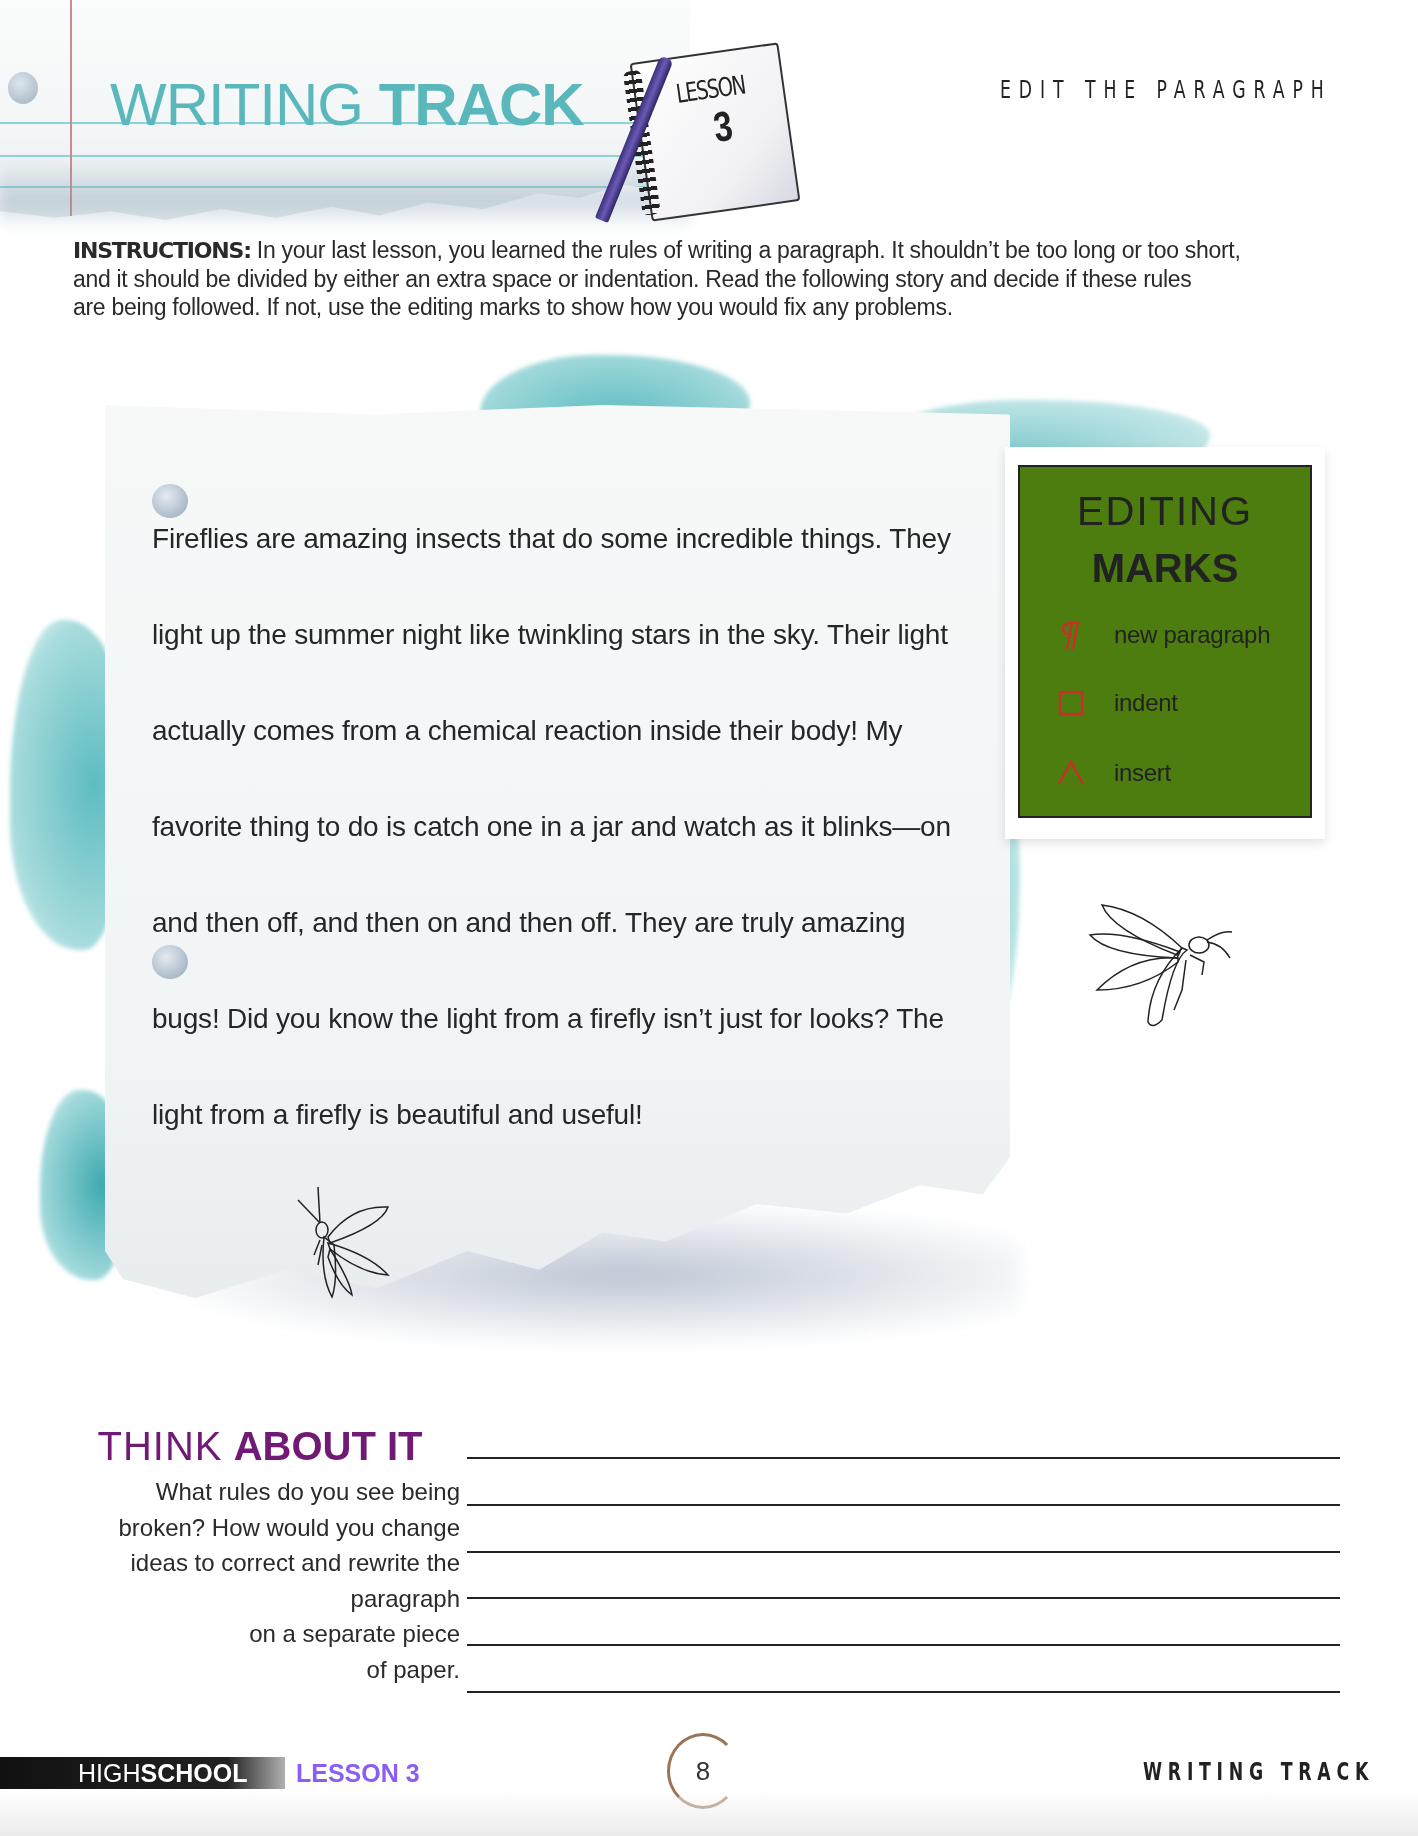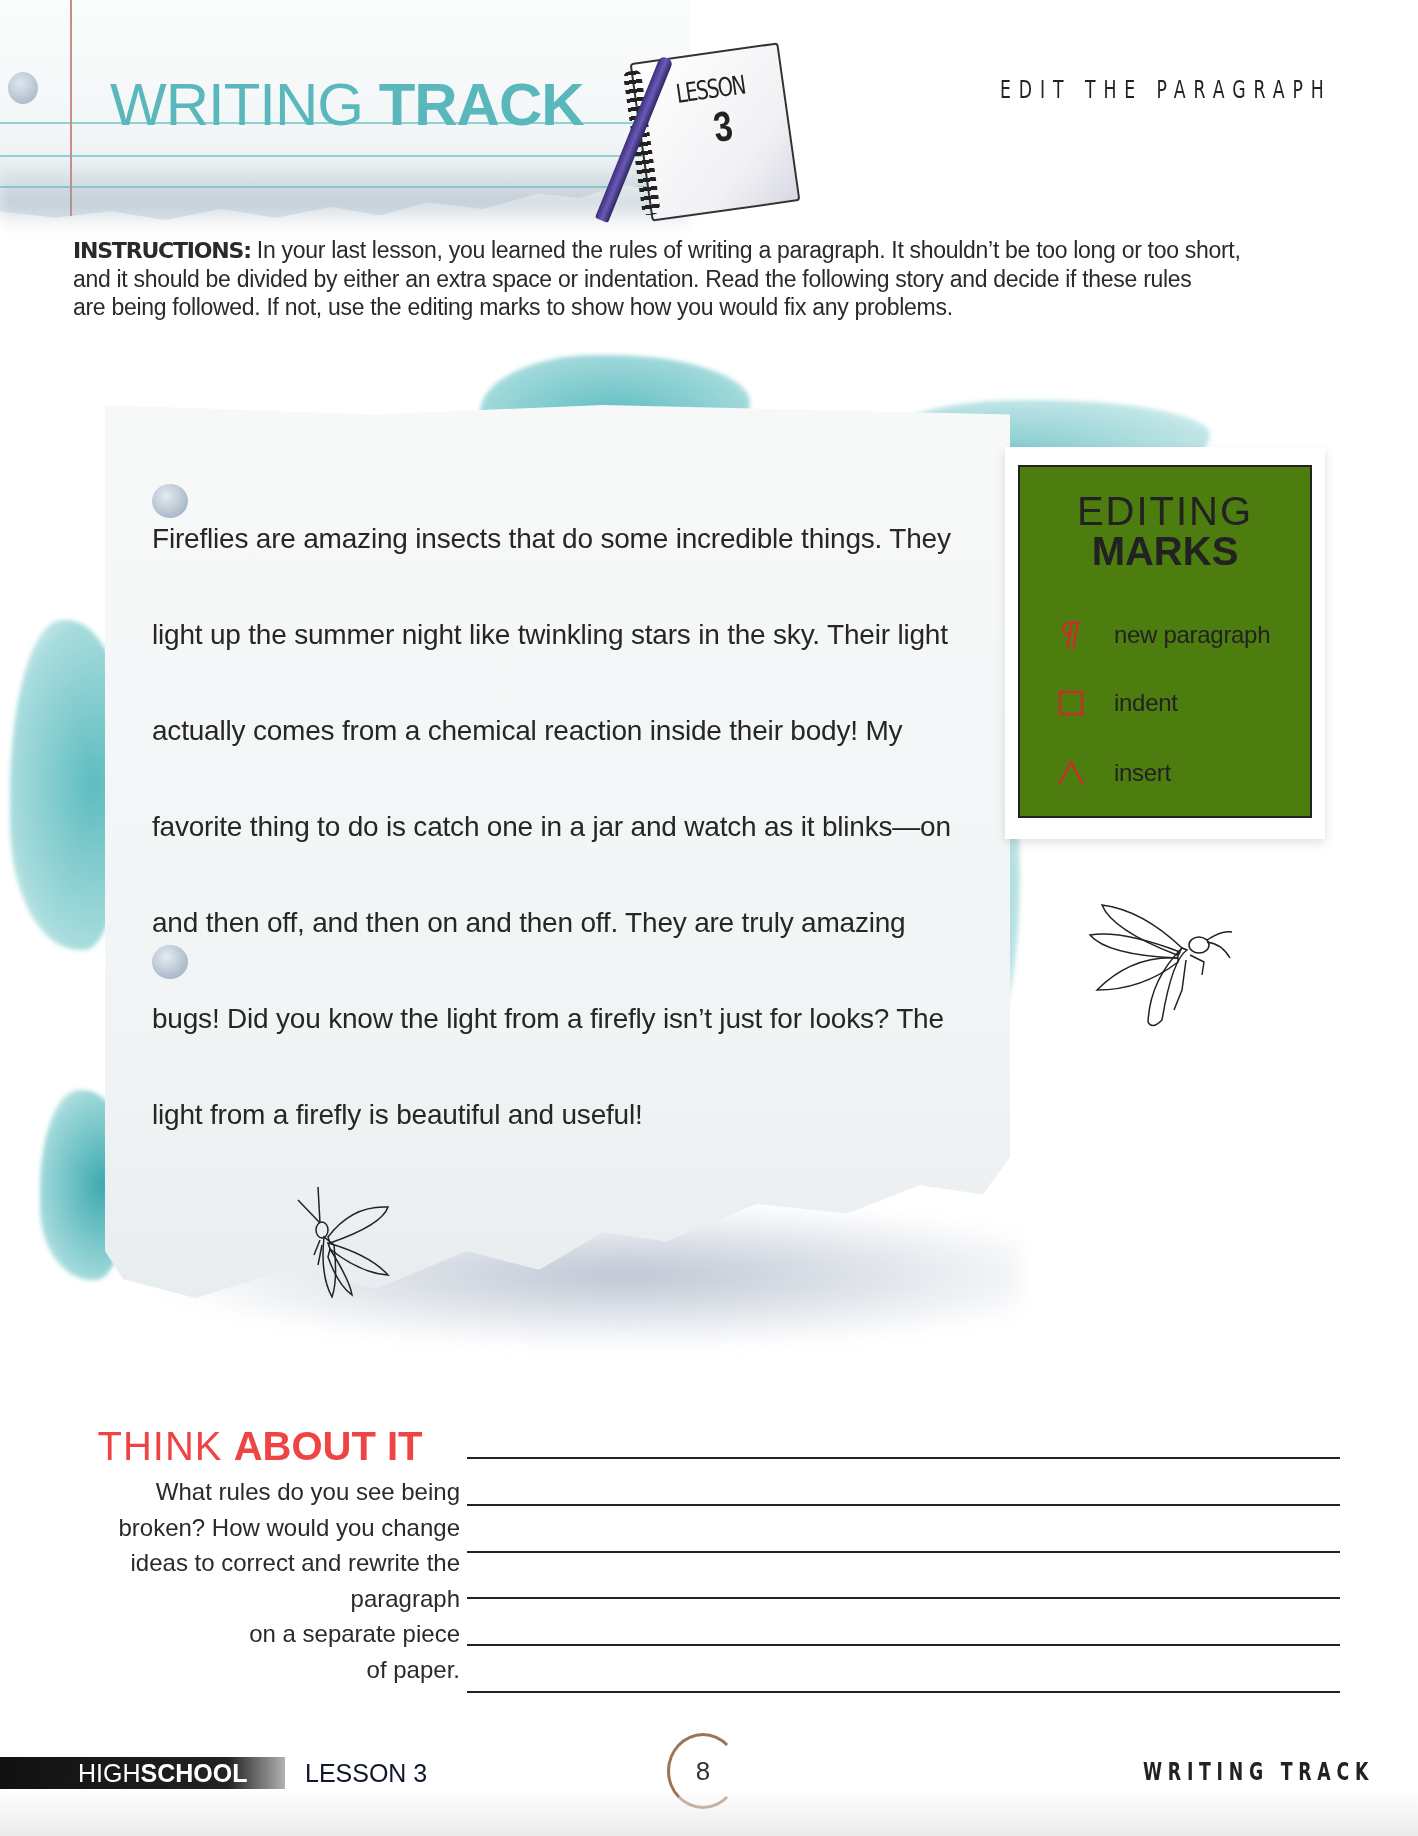--- a/index.html
+++ b/index.html
@@ -59,40 +59,40 @@
     background: radial-gradient(circle at 40% 35%, #e4ebf1, #a4b4c4 80%); }
   .story-line { position: absolute; left: 152px; font-size: 28px; color: #262626; white-space: nowrap; letter-spacing: -0.2px; }
 
   .firefly { position: absolute; }
 
   
   .marks-card { position: absolute; left: 1005px; top: 447px; width: 320px; height: 392px; background: #fff;
     box-shadow: 0 4px 10px rgba(0,0,0,0.12); }
   .marks-box { position: absolute; left: 1018px; top: 465px; width: 294px; height: 353px; border: 2px solid #222; background: #4d7c0f; }
   .marks-title1 { position: absolute; left: 0; width: 100%; top: 22px; text-align: center; font-size: 40px; font-weight: 300; letter-spacing: 2px; color: #222; }
-  .marks-title2 { position: absolute; left: 0; width: 100%; top: 62px; text-align: center; font-size: 40px; font-weight: 700; color: #222; }
+  .marks-title2 { position: absolute; left: 0; width: 100%; top: 79px; text-align: center; font-size: 40px; font-weight: 700; color: #222; }
   .mark-row { position: absolute; left: 36px; height: 40px; display: flex; align-items: center; }
   .mark-icon { width: 30px; height: 30px; display: flex; align-items: center; justify-content: center; color: #d22a2a; }
   .mark-label { margin-left: 28px; font-size: 24px; color: #222; letter-spacing: -0.3px; }
 
   
-  .think-title { position: absolute; left: 40px; top: 1424px; width: 440px; text-align: center; font-size: 40px; color: #ef4444; white-space: nowrap; }
+  .think-title { position: absolute; left: 40px; top: 1424px; width: 440px; text-align: center; font-size: 40px; color: #701a75; white-space: nowrap; }
   .think-title .light { font-weight: 300; letter-spacing: 1px; }
   .think-title .bold { font-weight: 700; }
   .think-body { position: absolute; left: 60px; top: 1474px; width: 400px; text-align: right; font-size: 24px; line-height: 35.5px; color: #2a2a2a; }
   .answer-line { position: absolute; left: 467px; width: 873px; height: 2px; background: #222; }
 
   
   .footer-fade { position: absolute; left: 0; top: 1790px; width: 1418px; height: 46px; background: linear-gradient(180deg, #ffffff, #ebebeb); }
   .footer-band { position: absolute; left: 0; top: 1757px; width: 285px; height: 32px;
     background: linear-gradient(90deg, #111 0%, #222 80%, rgba(60,60,60,0.4) 100%); }
   .footer-hs { position: absolute; left: 78px; top: 1759px; font-size: 25px; color: #fff; white-space: nowrap; }
   .footer-hs .light { font-weight: 300; }
   .footer-hs .bold { font-weight: 700; }
-  .footer-lesson { position: absolute; left: 305px; top: 1759px; font-size: 25px; font-weight: 400; color: #0f172a; white-space: nowrap; }
+  .footer-lesson { position: absolute; left: 296px; top: 1759px; font-size: 25px; font-weight: 700; color: #8b5cf6; white-space: nowrap; }
   .page-ring { position: absolute; left: 667px; top: 1733px; width: 72px; height: 76px; border-radius: 50%;
     border: 3px solid rgba(120,70,30,0.75); border-right-color: transparent; border-bottom-color: rgba(120,70,30,0.4); }
   .page-num { position: absolute; left: 667px; top: 1756px; width: 72px; text-align: center; font-size: 26px; color: #333; }
   .footer-track { position: absolute; left: 1143px; top: 1758px; font-family: "DejaVu Sans", sans-serif; font-weight: 700; font-size: 24px; letter-spacing: 8px; color: #222; white-space: nowrap; transform: scaleX(0.72); transform-origin: left; }
 </style>
 </head>
 <body>
 
 <div class="header-paper">
   <div class="rule" style="top:122px"></div>

